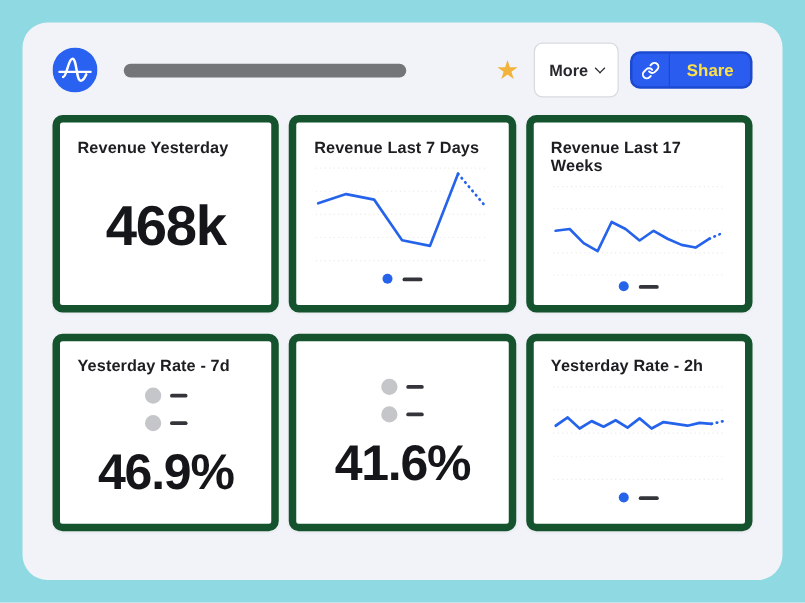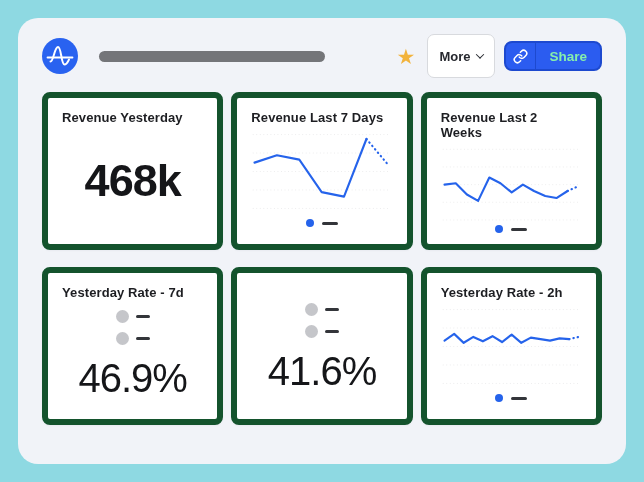--- a/index.html
+++ b/index.html
@@ -32,21 +32,21 @@
     height:44px; padding:0 11px;
     font-size:13px; font-weight:700; color:#26282e; cursor:pointer;
   }
   .chev { width:6px; height:6px; border-right:1.6px solid #26282e; border-bottom:1.6px solid #26282e; transform:rotate(45deg) translate(-1px,-1px); }
   .share-btn {
     display:flex; align-items:stretch;
     background:#2b5cf0; border:2px solid #1d49cf; border-radius:8px;
     height:30px; overflow:hidden; cursor:pointer;
   }
   .share-link-seg { display:flex; align-items:center; justify-content:center; width:30px; border-right:1.5px solid #1d49cf; }
-  .share-label-seg { display:flex; align-items:center; padding:0 13px; color:#86efac; font-size:13.5px; font-weight:700; }
+  .share-label-seg { display:flex; align-items:center; padding:0 13px; color:#fde047; font-size:13.5px; font-weight:700; }
   
   .grid { display:grid; grid-template-columns:repeat(3,1fr); gap:17px 8px; }
   .card {
     background:#fff; border:6px solid #14532d; border-radius:8px;
     height:158px; padding:12px 14px 8px 14px;
     display:flex; flex-direction:column;
     box-shadow:0 1px 2px rgba(20,30,60,.04);
     cursor:pointer;
   }
   .card-title { font-size:13px; font-weight:700; color:#1d1e22; letter-spacing:.1px; }
@@ -58,21 +58,21 @@
   .chart-wrap svg { width:100%; height:100%; display:block; }
   .grid-line { stroke:#e9e9ea; stroke-width:1; stroke-dasharray:1 3; }
   .legend { display:flex; align-items:center; justify-content:center; gap:8px; height:18px; margin-bottom:4px; }
   .legend-dot { width:8px; height:8px; border-radius:50%; background:#2563eb; }
   .legend-dash { width:16px; height:3px; border-radius:2px; background:#33353a; }
   
   .conv-body { flex:1; display:flex; flex-direction:column; align-items:center; justify-content:center; gap:9px; }
   .step-row { display:flex; align-items:center; gap:7px; }
   .step-dot { width:13px; height:13px; border-radius:50%; background:#c5c6ca; }
   .step-dash { width:14px; height:3px; border-radius:2px; background:#33353a; }
-  .conv-value { font-size:40px; font-weight:400; color:#151619; letter-spacing:-1px; margin-top:2px; }
+  .conv-value { font-size:40px; font-weight:700; color:#151619; letter-spacing:-1px; margin-top:2px; }
 </style>
 </head>
 <body>
 
 <div class="panel">
 
   <div class="header">
     <svg class="logo" viewBox="0 0 36 36">
       <circle cx="18" cy="18" r="18" fill="#2962f0"></circle>
       <path d="M5.5 19.5 H30.5" stroke="#fff" stroke-width="1.8" stroke-linecap="round" fill="none"></path>
@@ -121,21 +121,21 @@
             <path d="M130.7 10.8 L156.0 39.6" stroke="#2563eb" stroke-width="2.4" fill="none" stroke-linejoin="round" stroke-linecap="round" stroke-dasharray="0.5 4.4"></path>
           </svg>
       </div>
       <div class="legend">
         <span class="legend-dot"></span>
         <span class="legend-dash"></span>
       </div>
     </div>
 
     <div class="card">
-      <div class="card-title">Revenue Last 2 Weeks</div>
+      <div class="card-title">Revenue Last 17 Weeks</div>
       <div class="chart-wrap">
         <svg viewBox="0 0 160 92" preserveAspectRatio="none">
             <line class="grid-line" x1="2" y1="6" x2="158" y2="6"></line>
             <line class="grid-line" x1="2" y1="26" x2="158" y2="26"></line>
             <line class="grid-line" x1="2" y1="46" x2="158" y2="46"></line>
             <line class="grid-line" x1="2" y1="66" x2="158" y2="66"></line>
             <line class="grid-line" x1="2" y1="86" x2="158" y2="86"></line>
             <path d="M4.0 46.0 L16.7 44.4 L29.3 57.2 L42.0 64.4 L54.7 38.0 L67.3 44.4 L80.0 54.8 L92.7 46.0 L105.3 53.2 L118.0 58.8 L130.7 61.2 L143.3 53.2" stroke="#2563eb" stroke-width="2.4" fill="none" stroke-linejoin="round" stroke-linecap="round"></path>
             <path d="M143.3 53.2 L156.0 47.6" stroke="#2563eb" stroke-width="2.4" fill="none" stroke-linejoin="round" stroke-linecap="round" stroke-dasharray="0.5 4.4"></path>
           </svg>

